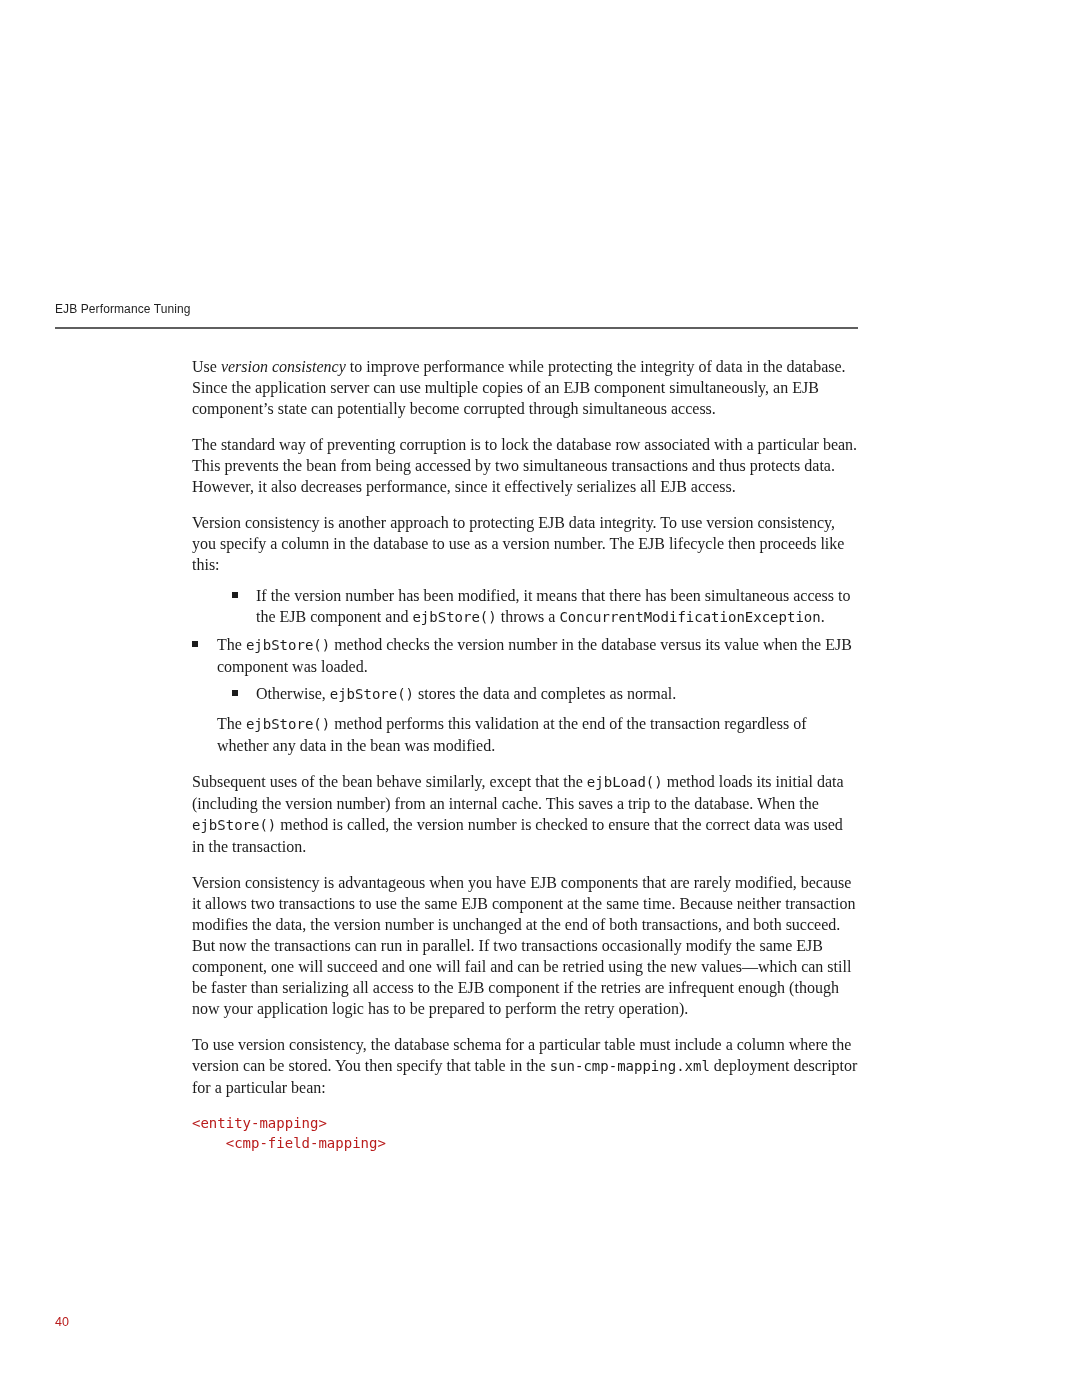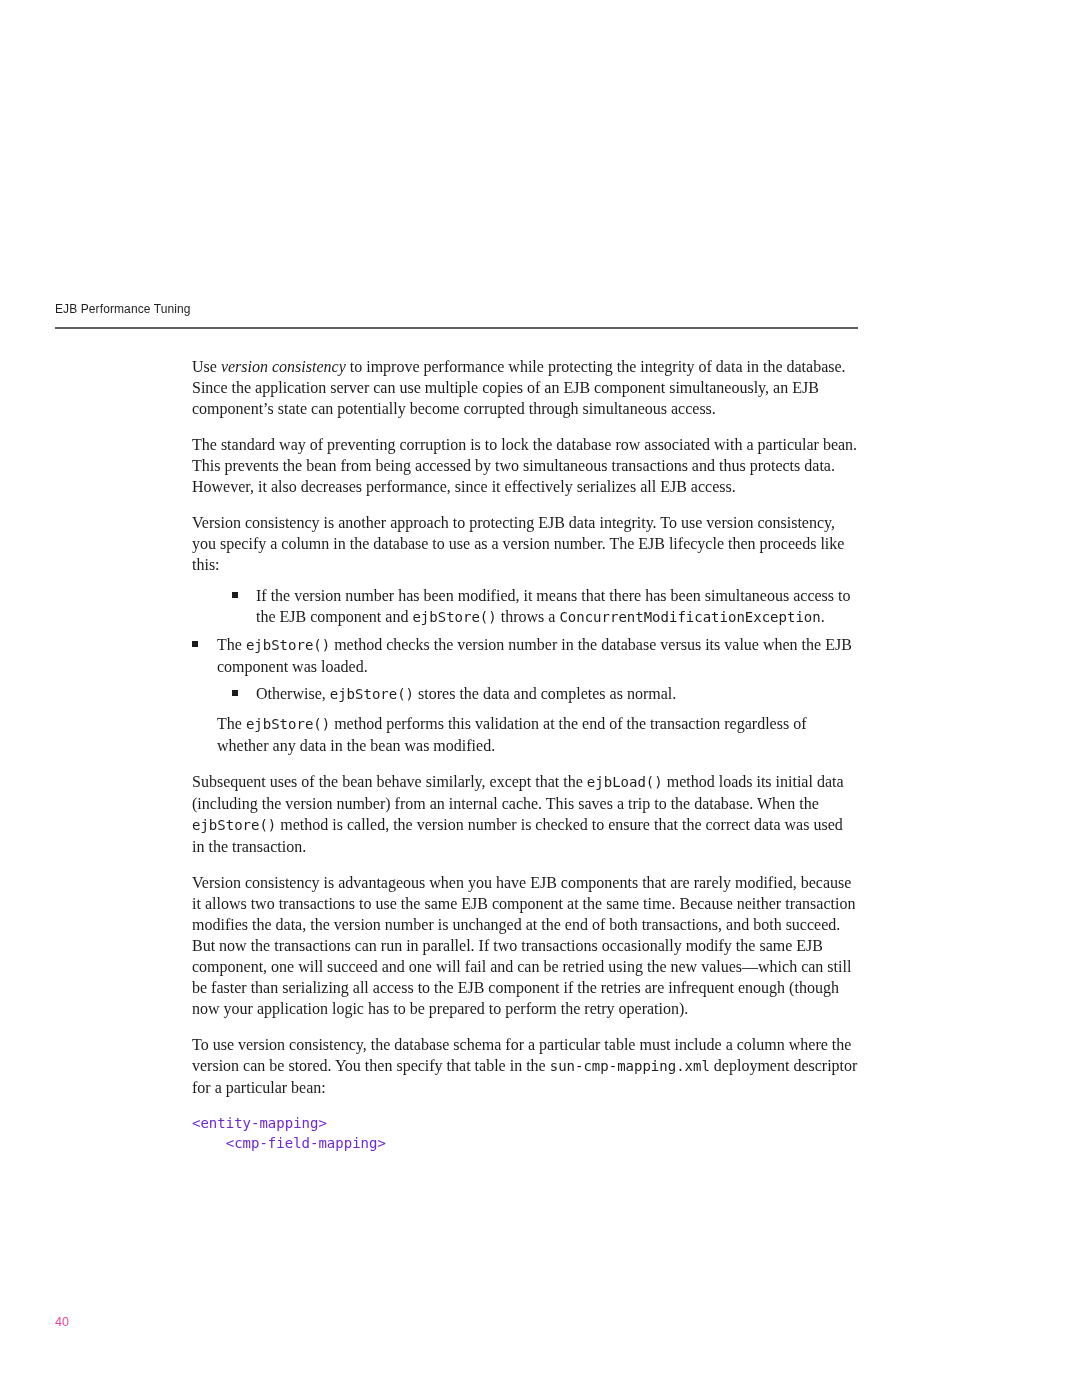--- a/index.html
+++ b/index.html
@@ -57,31 +57,31 @@
     font-family: "DejaVu Sans Mono", "Liberation Mono", monospace;
     font-size: 14px;
     font-style: normal;
   }
   .code-block {
     margin: 3px 0 0 0;
     font-family: "DejaVu Sans Mono", "Liberation Mono", monospace;
     font-size: 14px;
     line-height: 20px;
     white-space: pre;
-    color: #6d28d9;
+    color: #b91c1c;
   }
   .footer {
     position: absolute;
     top: 1315px;
     left: 0;
     width: 1080px;
     height: 20px;
     font-family: "Liberation Sans", sans-serif;
     font-size: 12.5px;
-    color: #ec4899;
+    color: #b91c1c;
   }
   .footer .pagenum { position: absolute; left: 55px; top: 0; }
   .footer .line { position: absolute; left: 190px; top: 0; white-space: nowrap; }
   .footer .sep { display: inline-block; margin: 0 8px; }
 </style>
 </head>
 <body>
 
 <div class="page">
 

